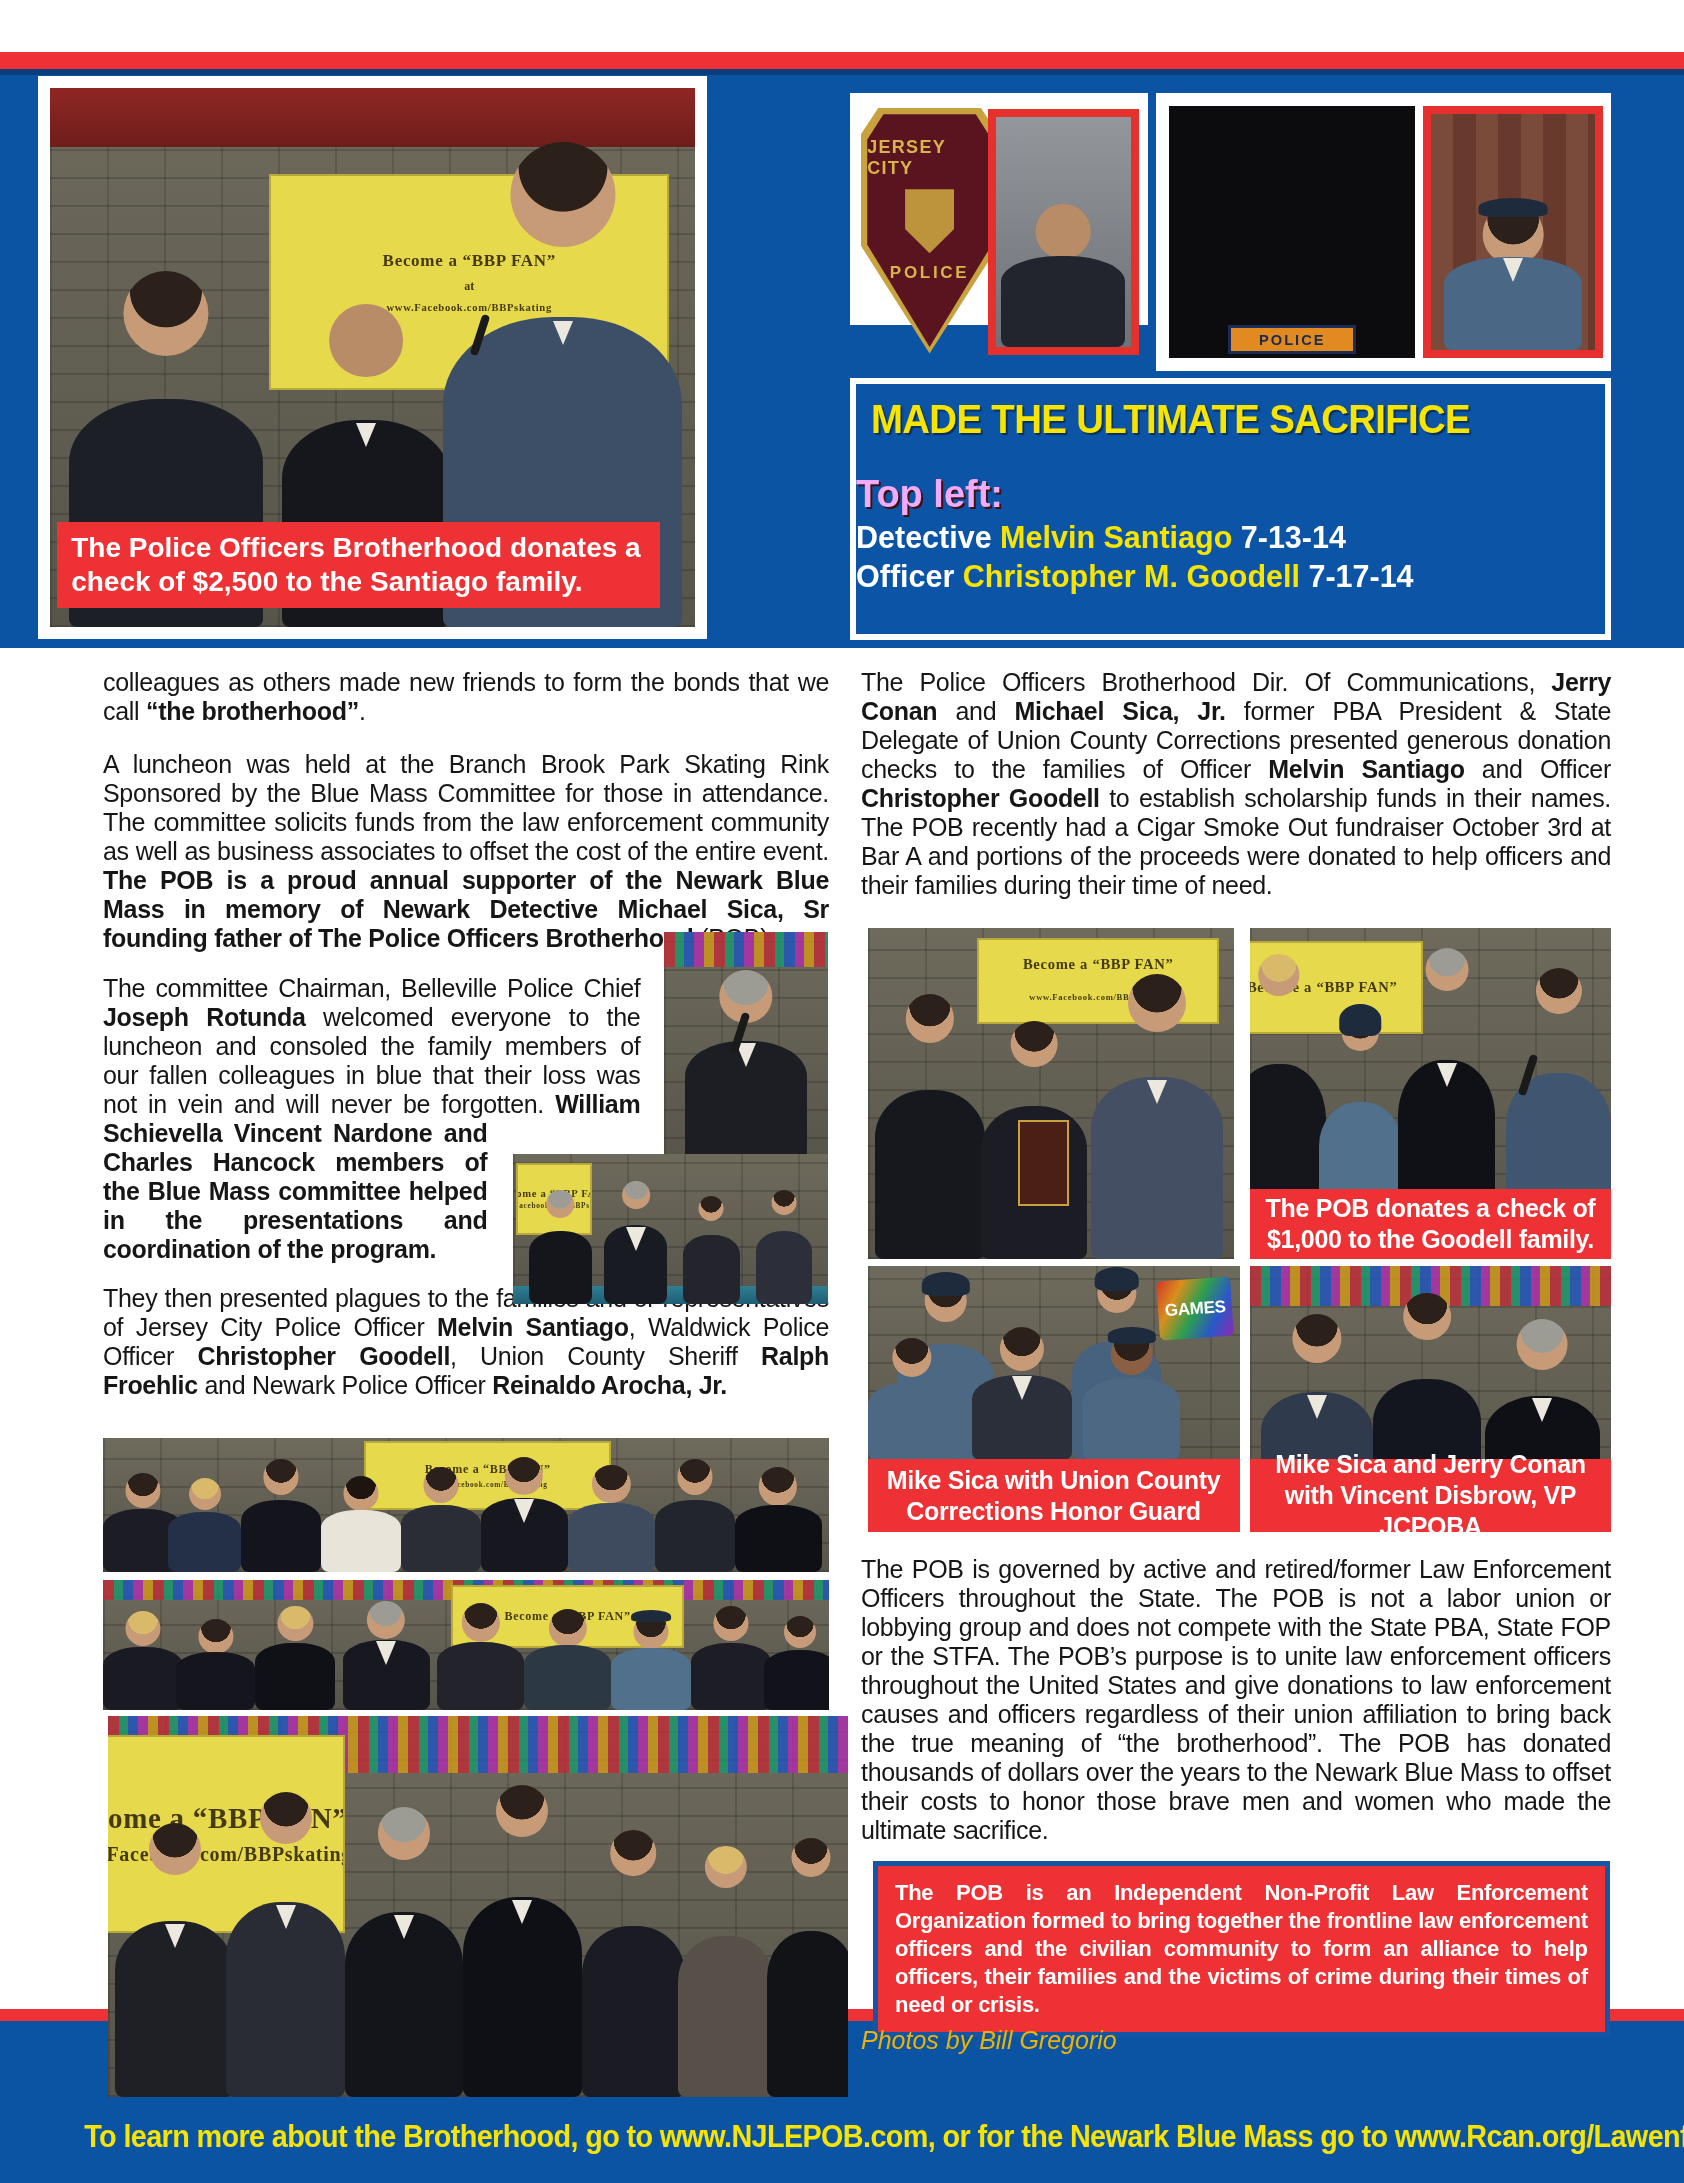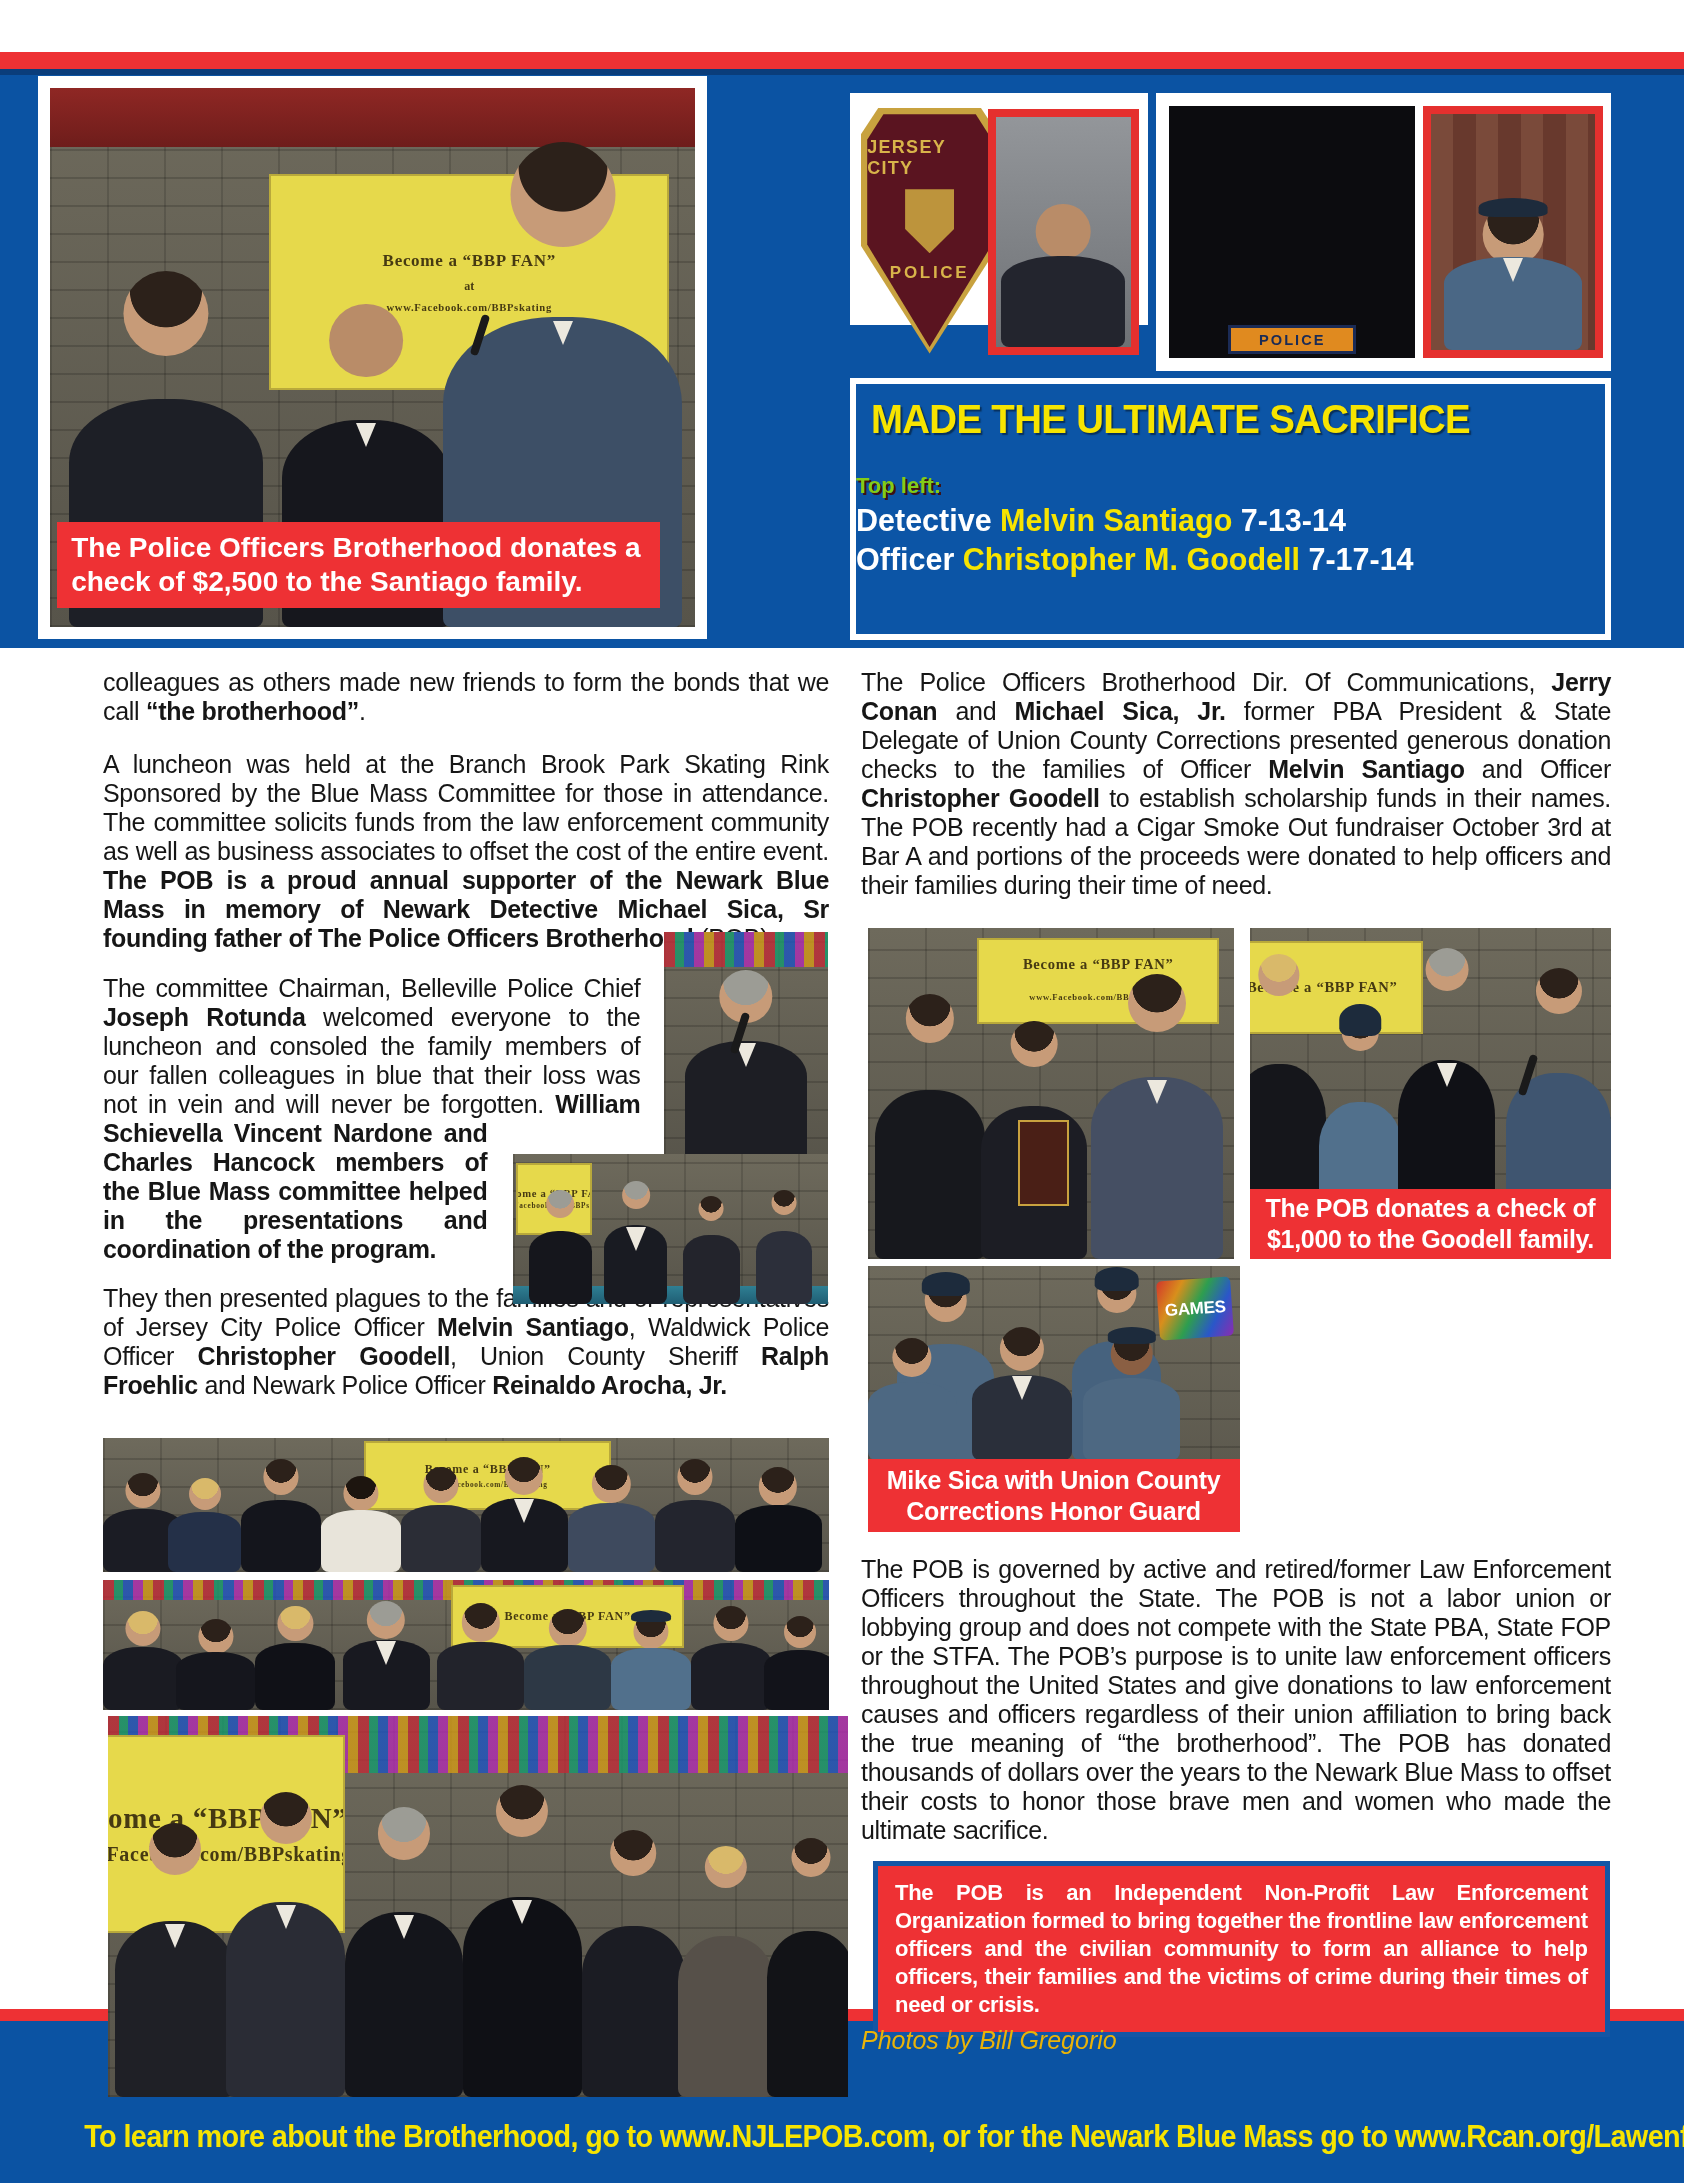--- a/index.html
+++ b/index.html
@@ -87,21 +87,21 @@
       border-right:14.6px solid transparent;border-bottom:38px solid #f2ead8;transform:rotate(-24deg);opacity:.95;}
   .wd-mid{margin-top:4px;font-size:12.6px;letter-spacing:1.3px;}
   .wd-tab{position:absolute;bottom:4px;left:24%;width:52%;height:29px;background:#e08a1f;border:3.3px solid #1b2b55;
       color:#1b2b55;font-weight:bold;font-size:14.6px;letter-spacing:2px;display:flex;align-items:center;justify-content:center;}
 
   
   .sacrifice-box{position:absolute;left:850px;top:378px;width:761px;height:262px;background:#0c55a6;
       border:6.6px solid #ffffff;color:#fff;}
   .s-title{margin:13.3px 0 0;font-size:40px;font-weight:bold;color:#f7e400;letter-spacing:-0.7px;
       text-shadow:2px 2px 1.3px rgba(0,0,0,.45);transform:scaleX(.96);}
-  .s-label{margin-top:30.5px;font-size:22px;font-weight:bold;color:#84cc16;text-shadow:2px 2px 0 #3f1010;}
+  .s-label{margin-top:30.5px;font-size:38px;font-weight:bold;color:#f0abfc;text-shadow:2px 2px 0 #3f1010;}
   .s-line{margin:4px 0 0;font-size:30.5px;font-weight:bold;color:#ffffff;}
   .s-line .name{color:#f7e400;}
 
   
   .col{position:absolute;color:#161616;font-size:25px;line-height:29px;text-align:justify;letter-spacing:-0.3px;}
   .col p{margin:0;}
   .col-left{left:103px;top:668px;width:726px;}
   .col-left .p2{margin-top:24px;}
   .col-left .p3{margin-top:21px;}
   .col-left .p4{margin-top:20px;}
@@ -269,20 +269,31 @@
         <i class="person" style="left:0;width:24%;height:46%;color:#4d6882;bottom:27%;"></i>
         <i class="person" style="left:28%;width:27%;height:50%;color:#2a2f3a;bottom:27%;">
             <i class="v"></i>
           </i>
         <i class="person" style="left:58%;width:26%;height:48%;color:#4d6882;bottom:27%;--skin:#8a5f43;">
             <i class="cap"></i>
           </i>
         <div class="photo-caption" style="height:73px;">Mike Sica with Union County Corrections Honor Guard</div>
       </div>
 
+      <div class="photo ph4">
+        <div class="tinsel"></div>
+        <i class="person" style="left:3%;width:31%;height:82%;color:#2f3a4d;">
+            <i class="v"></i>
+          </i>
+        <i class="person" style="left:34%;width:30%;height:90%;color:#14161f;"></i>
+        <i class="person grayhair" style="left:65%;width:32%;height:80%;color:#0f1016;">
+            <i class="v"></i>
+          </i>
+        <div class="photo-caption" style="height:73px;">Mike Sica and Jerry Conan with Vincent Disbrow, VP JCPOBA</div>
+      </div>
     </div>
 
     <p class="p2r">The POB is governed by active and retired/former Law Enforcement Officers throughout the State.  The POB is not a labor union or lobbying group and does not compete with the State PBA, State FOP or the STFA. The POB’s purpose is to unite law enforcement officers throughout the United States and give donations to law enforcement causes and officers regardless of their union affiliation to bring back the true meaning of “the brotherhood”. The POB has donated thousands of dollars over the years to the Newark Blue Mass to offset their costs to honor those brave men and women who made the ultimate sacrifice.</p>
     <div class="info-box">The POB is an Independent Non-Profit Law Enforcement Organization formed to bring together the frontline law enforcement officers and the civilian community to form an alliance to help officers, their families and the victims of crime during their times of need or crisis.</div>
   </section>
 
   <div class="photo g1">
     <div class="banner" style="left:36%;top:2%;width:34%;height:52%;">
       <span class="b1" style="font-size:12px;">Become a “BBP FAN”</span>
       <span class="b3" style="font-size:7.3px;">www.Facebook.com/BBPskating</span>

